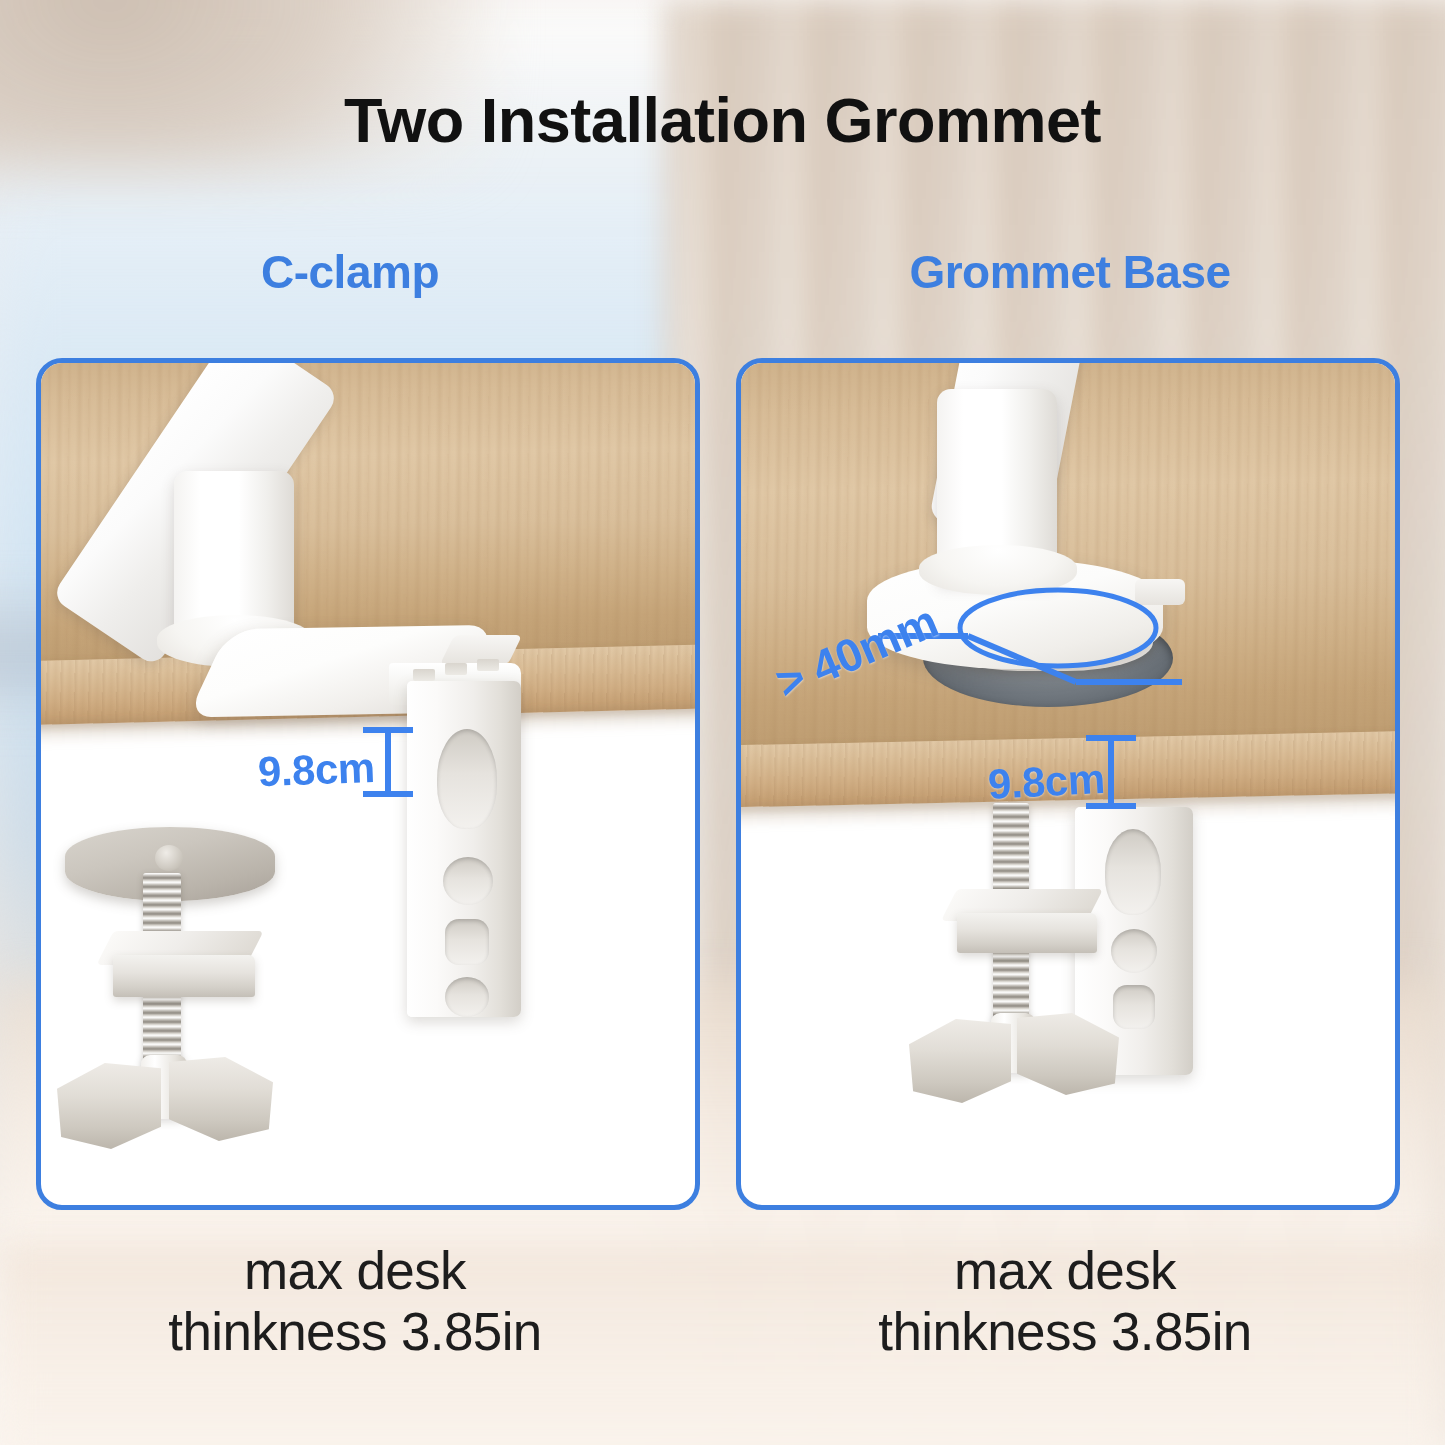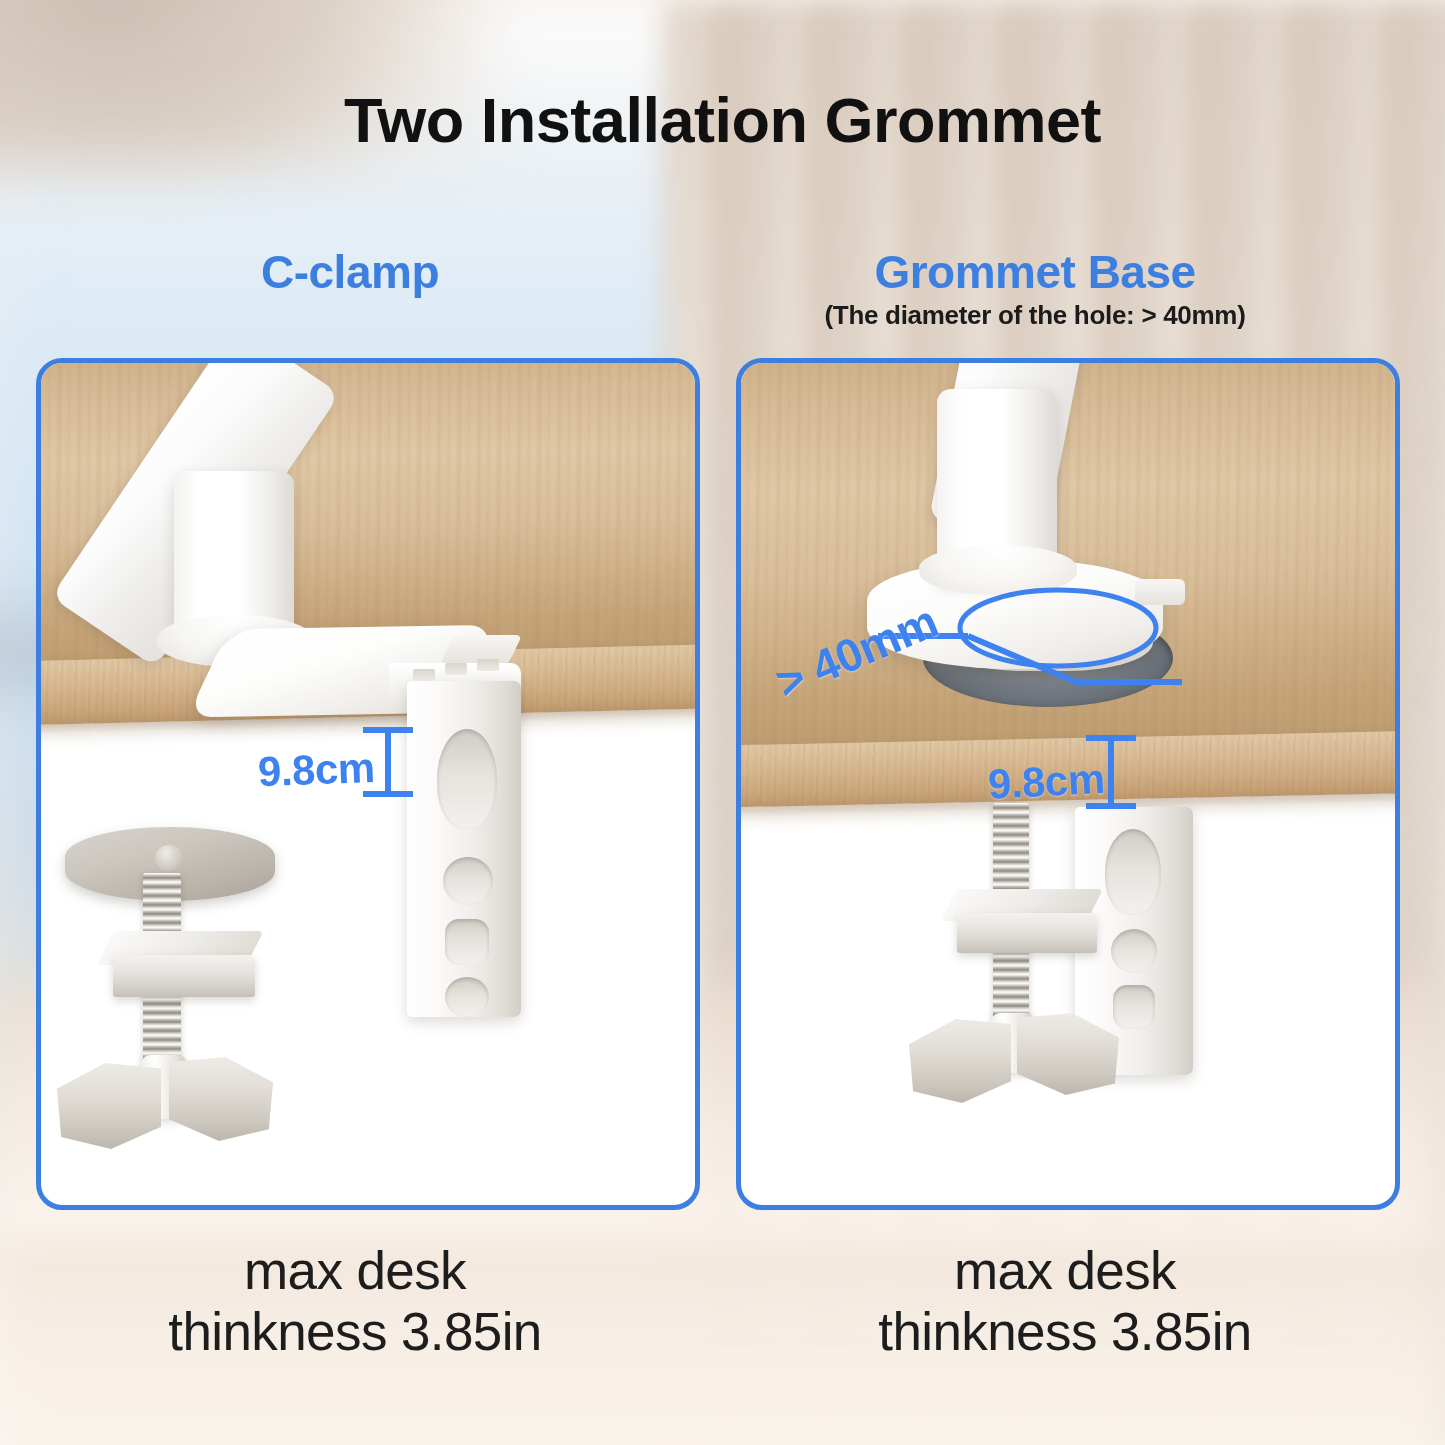--- a/index.html
+++ b/index.html
@@ -105,21 +105,21 @@
     position:absolute; top:84px; left:0; width:100%;
     text-align:center;
     font-size:63px; font-weight:bold; color:#111;
     letter-spacing:-.5px;
     z-index:5;
   }
   .col-head{
     position:absolute; z-index:5; text-align:center;
   }
   #head-left{ top:248px; left:40px; width:620px; }
-  #head-right{ top:248px; left:725px; width:620px; }
+  #head-right{ top:248px; left:760px; width:620px; }
   .col-head .main{
     font-size:46px; font-weight:bold; color:#3d7fe0;
     letter-spacing:-.5px; line-height:1.05;
   }
   .col-head .sub{
     font-size:26px; font-weight:bold; color:#1b1b1b;
     margin-top:4px; letter-spacing:-.3px;
   }
 
   
@@ -378,21 +378,20 @@
 </div>
 
 <div id="title">Two Installation Grommet</div>
 
 <div id="head-left" class="col-head">
   <div class="main">C-clamp</div>
 </div>
 
 <div id="head-right" class="col-head">
   <div class="main">Grommet Base</div>
-  <div class="sub">(The diameter of the hole: &gt; 40mm)</div>
 </div>
 
 <div id="panel-left" class="panel">
   <div class="scene">
 
     <div class="desk"></div>
     <div class="desk-edge"></div>
     <div class="desk-under"></div>
 
     <div class="arm-bar" style="left:10px; top:-96px; width:126px; height:330px; transform:rotate(34deg); transform-origin:bottom left;"></div>

